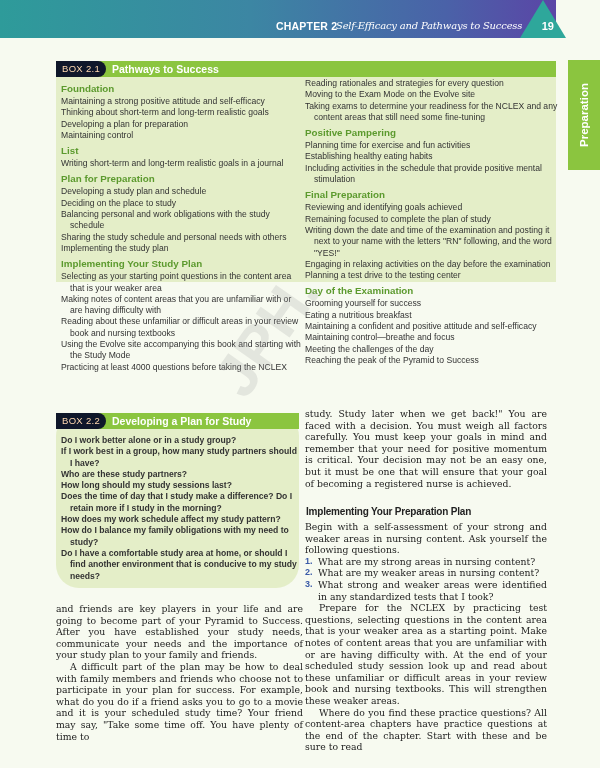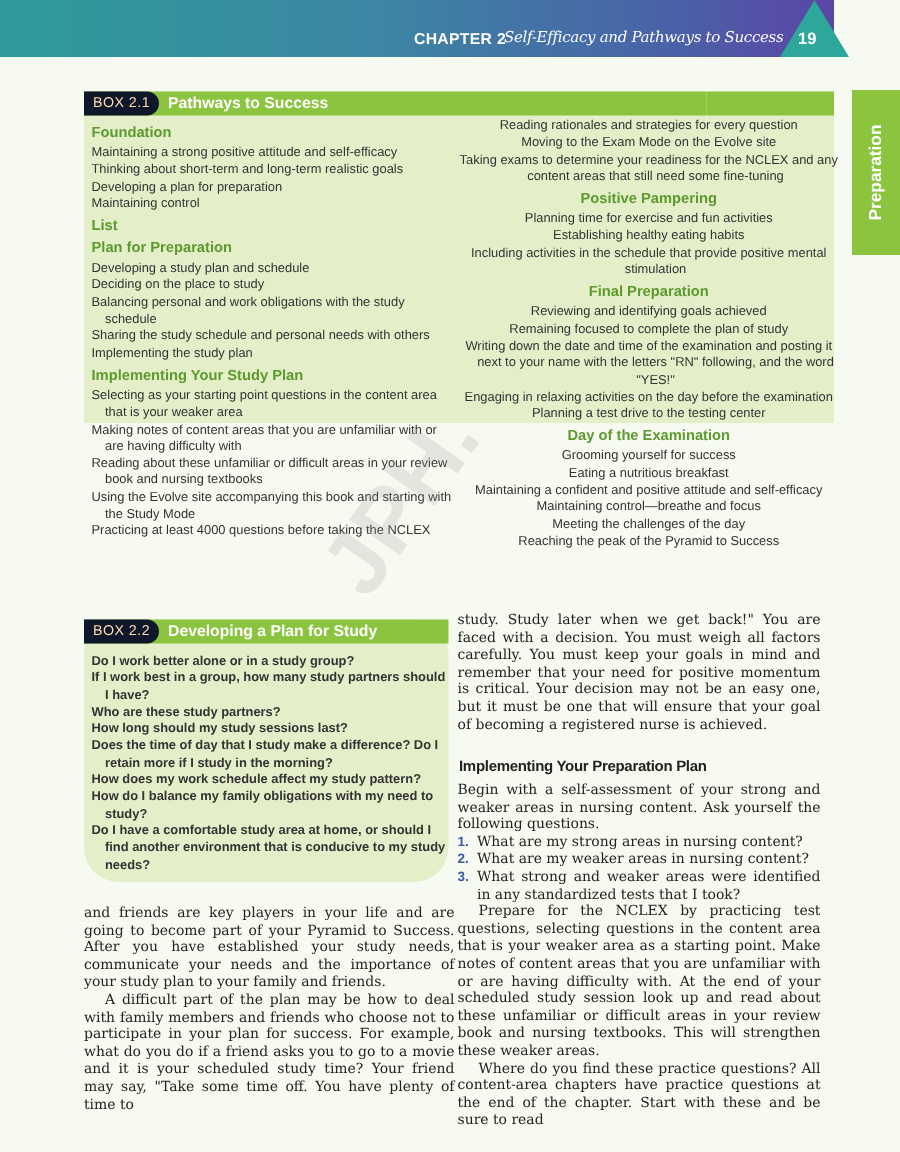--- a/index.html
+++ b/index.html
@@ -9,40 +9,40 @@
   .header {
     position: absolute; left: 0; top: 0; width: 556px; height: 38px;
     background: linear-gradient(90deg, #2e9b9a 0%, #3c86a3 45%, #4a62a8 80%, #5b45a6 100%);
   }
   .header .chapter { position: absolute; left: 276px; top: 20px; font-size: 10.5px; font-weight: bold; color: #fff; letter-spacing: 0.2px; }
   .header .subtitle { position: absolute; left: 336px; top: 20px; font-size: 10px; font-style: italic; color: #fff; font-family: "DejaVu Serif", serif; letter-spacing: -0.2px; }
   .header .tri {
     position: absolute; left: 520px; top: 0; width: 0; height: 0;
     border-left: 23px solid transparent; border-right: 23px solid transparent; border-bottom: 38px solid #2ea79b;
   }
-  .header .page-num { position: absolute; left: 532px; top: 20px; width: 22px; text-align: left; font-size: 11px; font-weight: bold; color: #fff; }
+  .header .page-num { position: absolute; left: 532px; top: 20px; width: 22px; text-align: right; font-size: 11px; font-weight: bold; color: #fff; }
 
   .side-tab {
     position: absolute; left: 568px; top: 60px; width: 32px; height: 110px; background: #8bc53f;
   }
   .side-tab span {
     position: absolute; left: 50%; top: 50%; transform: translate(-50%, -50%) rotate(-90deg);
     color: #fff; font-weight: bold; font-size: 11.5px; white-space: nowrap;
   }
 
   .box { position: absolute; background: #e4eec8; }
   .box-header { height: 16px; background: #8bc53f; display: flex; align-items: center; }
   .box-label { background: #0f172a; color: #ffd9b0; font-size: 9.5px; height: 16px; line-height: 16px; padding: 0 6px 0 6px; border-radius: 0 8px 8px 0; margin-right: 6px; letter-spacing: 0.3px; }
   .box-title { color: #fff; font-size: 10.5px; font-weight: bold; }
 
   .box1 { left: 56px; top: 61px; width: 415px; height: 221px; }
   .box1 .box-header { width: 415px; }
   .col { position: absolute; top: 22px; }
   .col.left { left: 5px; width: 245px; }
-  .col.right { left: 250px; width: 255px; text-align: center; }
+  .col.right { left: 250px; width: 255px; }
   .box1 .col.right { left: 249px; top: 17px; }
   .box1-bg-ext { position: absolute; left: 471px; top: 61px; width: 85px; height: 221px; background: #e4eec8; }
   .box1-header-ext { position: absolute; left: 471px; top: 61px; width: 85px; height: 16px; background: #8bc53f; }
 
   .sec-title { color: #5c9a2e; font-weight: bold; font-size: 9.8px; margin-top: 4px; margin-bottom: 2px; }
   .sec-title.first { margin-top: 0; }
   .item { font-size: 8.6px; line-height: 11.3px; color: #333; padding-left: 9px; text-indent: -9px; }
 
   .box2 { left: 56px; top: 413px; width: 243px; height: 175px; border-radius: 23px; }
   .box2 .content { position: absolute; left: 5px; top: 22px; width: 236px; font-weight: bold; }
@@ -80,20 +80,21 @@
     <span class="box-label">BOX 2.1</span>
     <span class="box-title">Pathways to Success</span>
   </div>
   <div class="col left" id="box1-left">
       <div class="sec-title first">Foundation</div>
       <div class="item">Maintaining a strong positive attitude and self-efficacy</div>
       <div class="item">Thinking about short-term and long-term realistic goals</div>
       <div class="item">Developing a plan for preparation</div>
       <div class="item">Maintaining control</div>
       <div class="sec-title">List</div>
+      <div class="item">Writing short-term and long-term realistic goals in a journal</div>
       <div class="sec-title">Plan for Preparation</div>
       <div class="item">Developing a study plan and schedule</div>
       <div class="item">Deciding on the place to study</div>
       <div class="item">Balancing personal and work obligations with the study schedule</div>
       <div class="item">Sharing the study schedule and personal needs with others</div>
       <div class="item">Implementing the study plan</div>
       <div class="sec-title">Implementing Your Study Plan</div>
       <div class="item">Selecting as your starting point questions in the content area that is your weaker area</div>
       <div class="item">Making notes of content areas that you are unfamiliar with or are having difficulty with</div>
       <div class="item">Reading about these unfamiliar or difficult areas in your review book and nursing textbooks</div>

